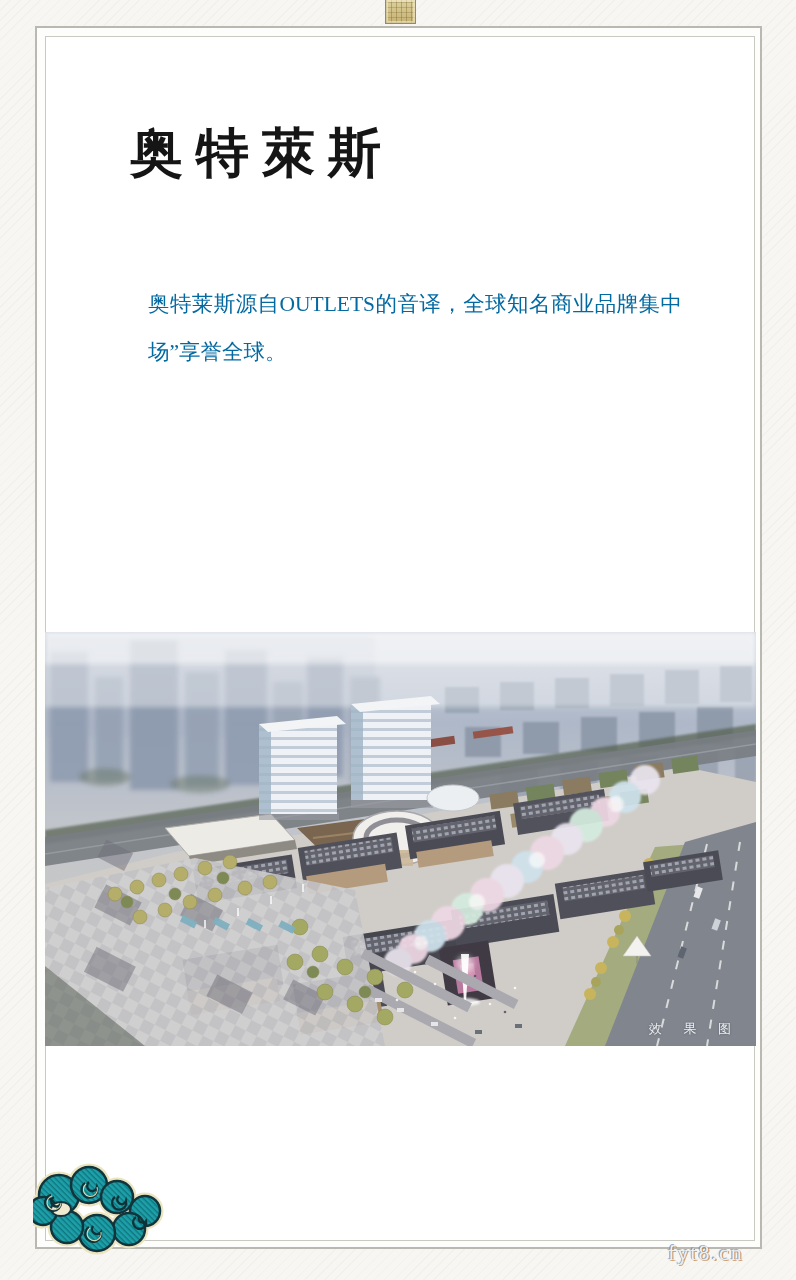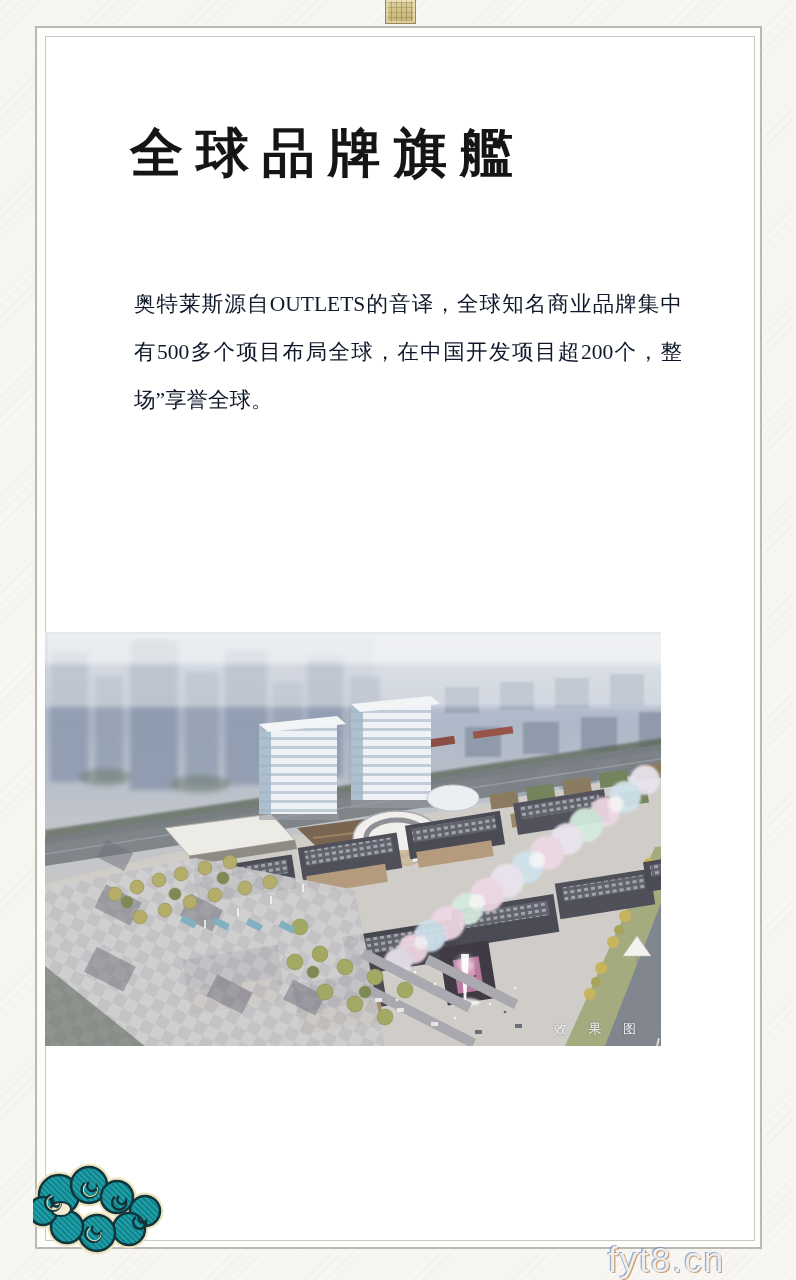--- a/index.html
+++ b/index.html
@@ -31,62 +31,62 @@
   }
   .title-block { position:absolute; left:130px; top:112px; z-index:5; }
   .title-line {
     font-size:53px; line-height:80px; letter-spacing:13px;
     color:#151515; font-weight:bold;
     font-family:"DejaVu Serif","Liberation Serif",serif;
     white-space:nowrap;
   }
   .body-block { position:absolute; left:134px; top:280px; width:548px; z-index:5; }
   .body-line {
-    font-size:21.5px; line-height:48px; height:48px; color:#0f172a;
+    font-size:21.5px; line-height:48px; height:48px; color:#0369a1;
     text-align:justify; text-align-last:justify; white-space:nowrap;
     font-family:"Liberation Serif","DejaVu Serif",serif;
+    margin-left:14px;
   }
   .body-line:last-child { text-align-last:left; }
   .photo {
-    position:absolute; left:45px; top:632px; width:616px; height:414px;
+    position:absolute; left:45px; top:632px; width:711px; height:414px;
     z-index:4; overflow:hidden; background:#6d28d9;
   }
   .photo svg { display:block; width:711px; height:414px; }
   .photo-caption {
     position:absolute; right:16px; bottom:8px;
     font-size:13px; letter-spacing:9px; color:rgba(255,255,255,0.88);
     font-family:"Liberation Sans","DejaVu Sans",sans-serif;
     text-shadow:0 0 2px rgba(40,50,60,0.5); white-space:nowrap;
   }
   .cloud-ornament { position:absolute; left:33px; top:1155px; width:141px; height:101px; z-index:7; }
   .watermark {
-    position:absolute; left:608px; top:1240px; z-index:8;
-    font-size:35px; letter-spacing:2px;
-    font-family:Liberation Sans, sans-serif;
+    position:absolute; left:668px; top:1240px; z-index:8;
+    font-size:22px; letter-spacing:2px;
+    font-family:Liberation Serif, serif;
     color:rgba(252,252,250,0.88);
     text-shadow:
       1.2px 1.2px 0 rgba(186,110,40,0.6),
       -1.2px -1.2px 0 rgba(92,130,178,0.6),
       0 0 1px rgba(120,130,145,0.7);
   }
 </style>
 </head>
 <body>
 
 <div class="frame-outer"></div>
 <div class="frame-inner"></div>
 <div class="top-seal"></div>
 
 <div class="title-block">
-  <div class="title-line">全球品牌旗艦</div>
+  <div class="title-line">奥特萊斯</div>
 </div>
 
 <div class="body-block">
   <div class="body-line">奥特莱斯源自OUTLETS的音译，全球知名商业品牌集中</div>
-  <div class="body-line">有500多个项目布局全球，在中国开发项目超200个，整</div>
   <div class="body-line">场”享誉全球。</div>
 </div>
 
 <div class="photo">
 <svg viewBox="0 0 711 414" preserveAspectRatio="none">
   <defs>
     <linearGradient id="skyGrad" x1="0" y1="0" x2="0" y2="1">
       <stop offset="0" stop-color="#cdd3de"></stop>
       <stop offset="0.22" stop-color="#aeb8c8"></stop>
       <stop offset="0.45" stop-color="#c0c4cb"></stop>

